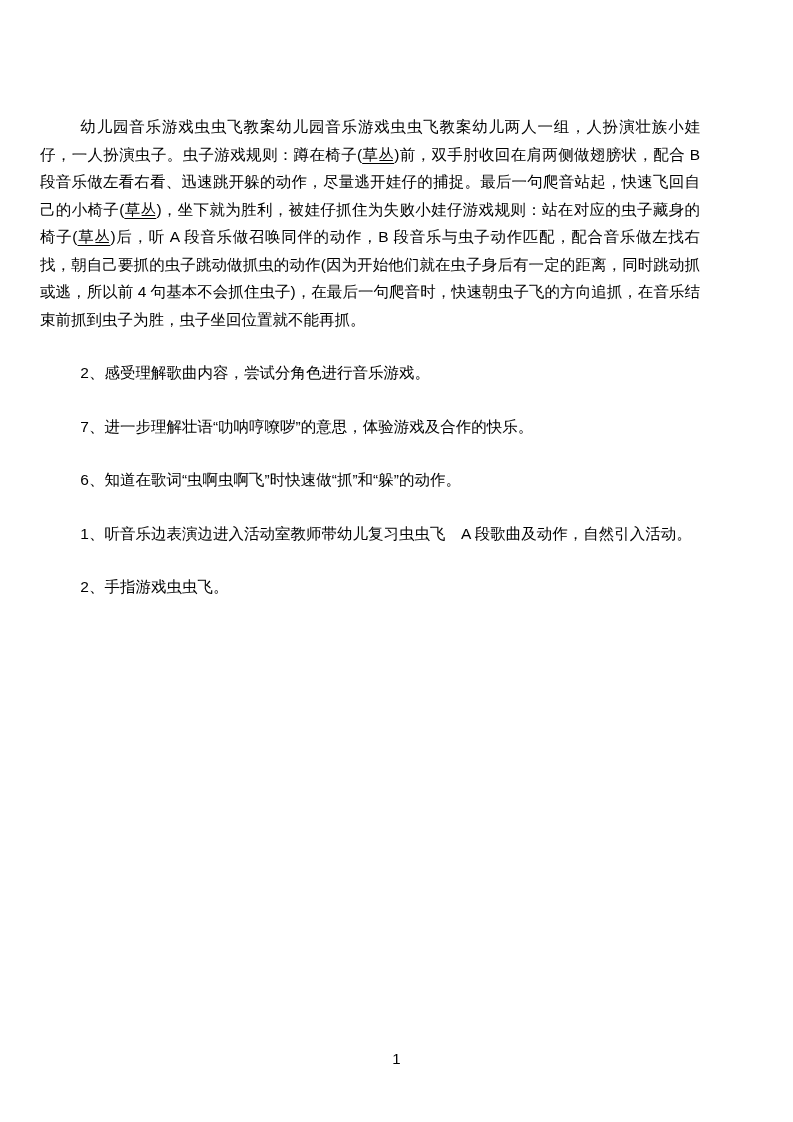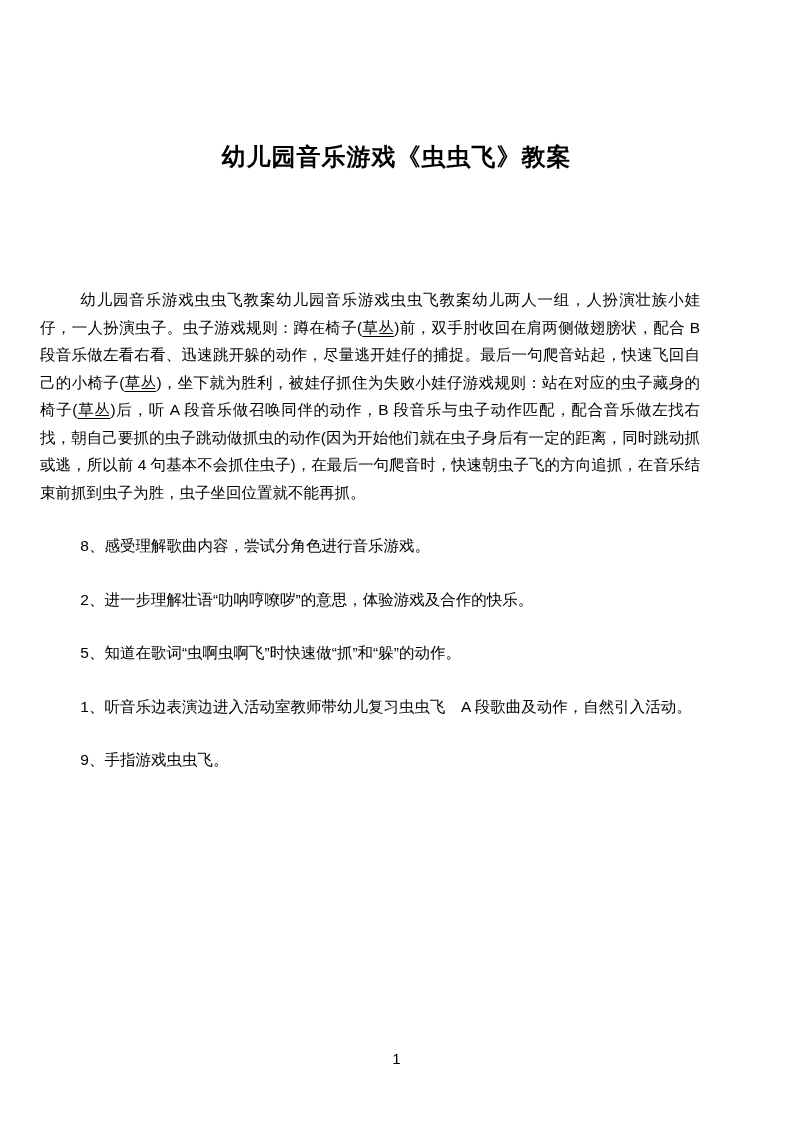--- a/index.html
+++ b/index.html
@@ -49,27 +49,26 @@
     top: 1048px;
     text-align: center;
     font-size: 15px;
     line-height: 22px;
   }
 </style>
 </head>
 <body>
 
 <div class="page">
-  <h1 class="doc-title">幼儿园音乐游戏《虫虫飞》教案</h1>
 
   <div class="content">
     <div>
         <p class="para"><span>幼儿园音乐游戏虫虫飞教案幼儿园音乐游戏虫虫飞教案幼儿两人一组，人扮演壮族小娃仔，一人扮演虫子。虫子游戏规则：蹲在椅子(</span><span class="u">草丛</span><span>)前，双手肘收回在肩两侧做翅膀状，配合 B 段音乐做左看右看、迅速跳开躲的动作，尽量逃开娃仔的捕捉。最后一句爬音站起，快速飞回自己的小椅子(</span><span class="u">草丛</span><span>)，坐下就为胜利，被娃仔抓住为失败小娃仔游戏规则：站在对应的虫子藏身的椅子(</span><span class="u">草丛</span><span>)后，听 A 段音乐做召唤同伴的动作，B 段音乐与虫子动作匹配，配合音乐做左找右找，朝自己要抓的虫子跳动做抓虫的动作(因为开始他们就在虫子身后有一定的距离，同时跳动抓或逃，所以前 4 句基本不会抓住虫子)，在最后一句爬音时，快速朝虫子飞的方向追抓，在音乐结束前抓到虫子为胜，虫子坐回位置就不能再抓。</span></p>
-        <p class="para"><span>8、感受理解歌曲内容，尝试分角色进行音乐游戏。</span></p>
-        <p class="para"><span>2、进一步理解壮语“叻呐哼嘹哕”的意思，体验游戏及合作的快乐。</span></p>
-        <p class="para"><span>5、知道在歌词“虫啊虫啊飞”时快速做“抓”和“躲”的动作。</span></p>
+        <p class="para"><span>2、感受理解歌曲内容，尝试分角色进行音乐游戏。</span></p>
+        <p class="para"><span>7、进一步理解壮语“叻呐哼嘹哕”的意思，体验游戏及合作的快乐。</span></p>
+        <p class="para"><span>6、知道在歌词“虫啊虫啊飞”时快速做“抓”和“躲”的动作。</span></p>
         <p class="para"><span>1、听音乐边表演边进入活动室教师带幼儿复习虫虫飞　A 段歌曲及动作，自然引入活动。</span></p>
-        <p class="para"><span>9、手指游戏虫虫飞。</span></p>
+        <p class="para"><span>2、手指游戏虫虫飞。</span></p>
       </div>
   </div>
 
   <div class="page-number">1</div>
 </div>
 
 </body></html>

